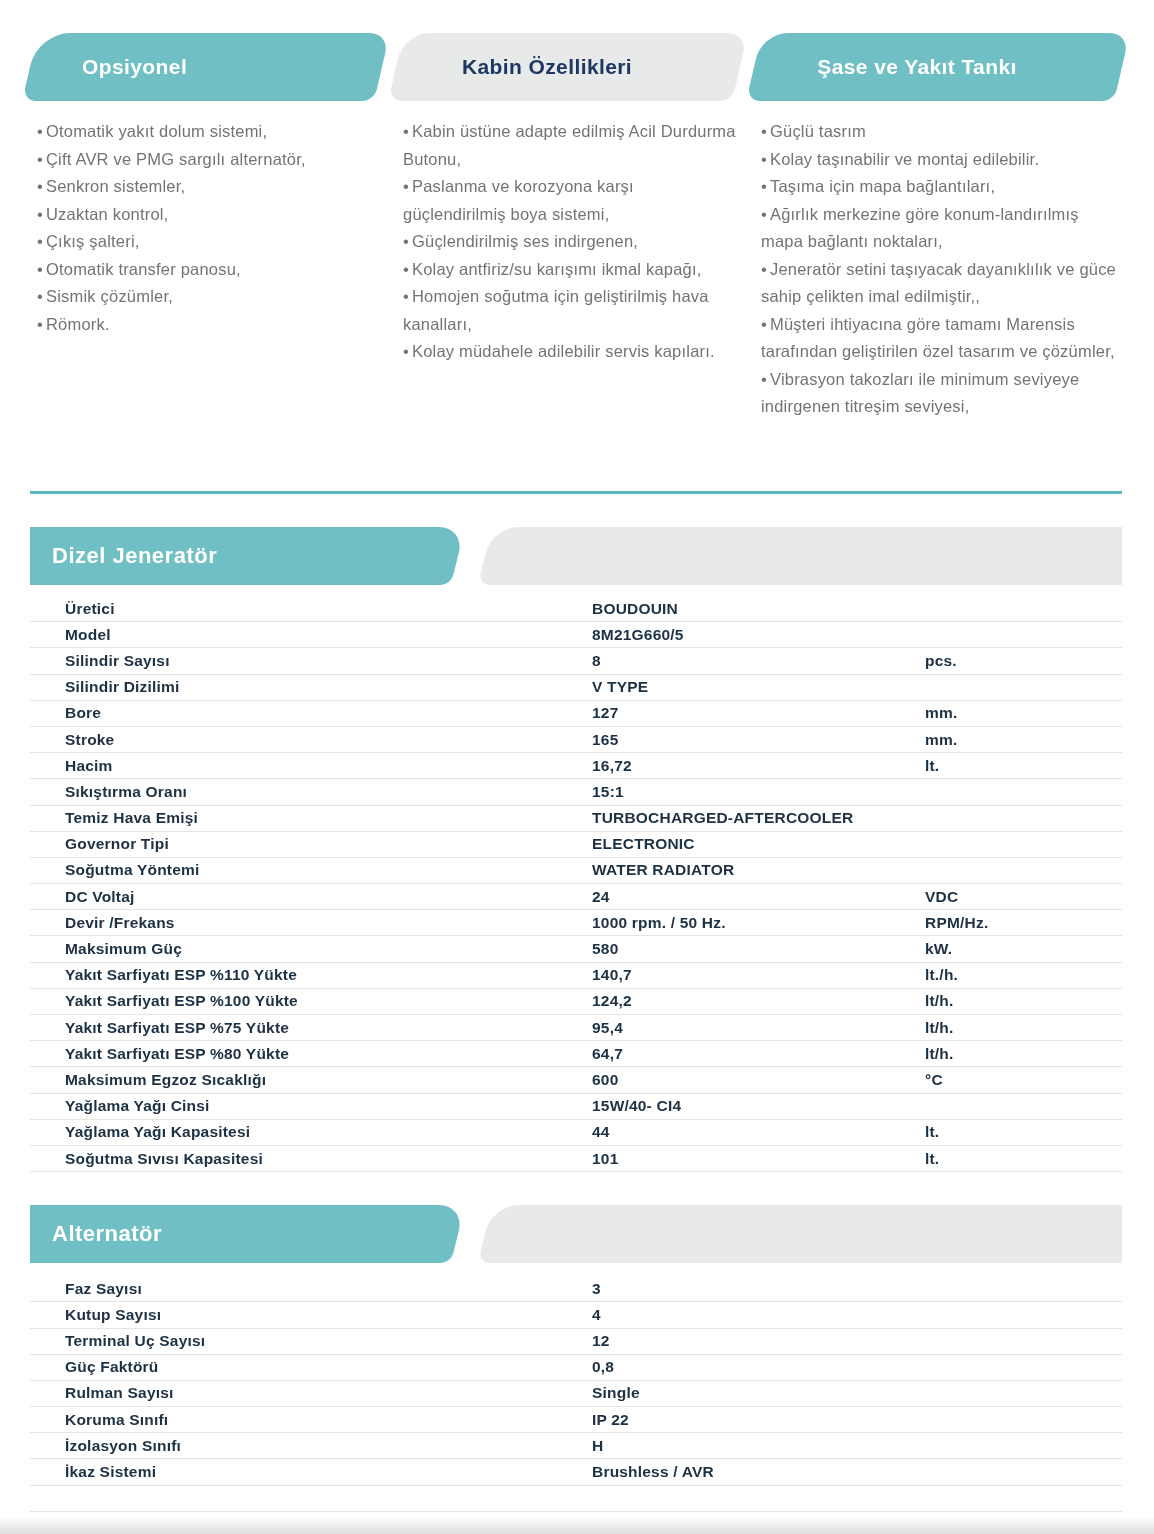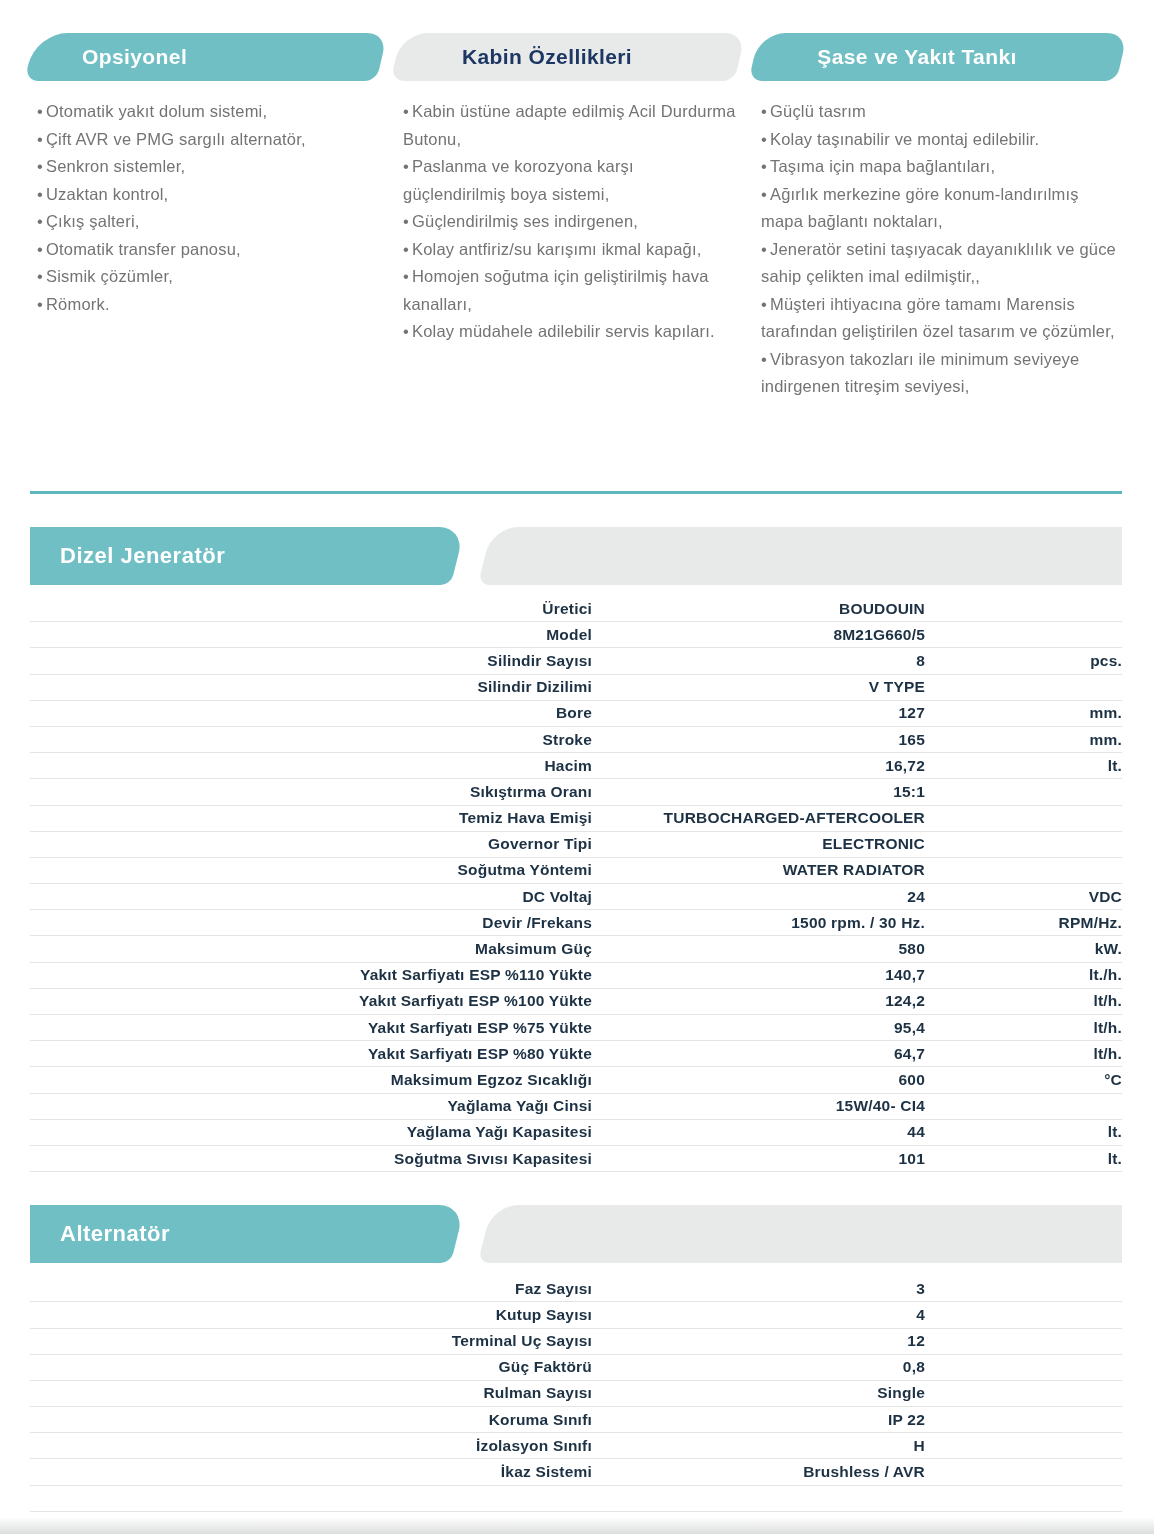--- a/index.html
+++ b/index.html
@@ -14,21 +14,21 @@
 
   
   .top-area{
     box-sizing:border-box;
     padding:33px 32px 0 30px;
     height:491px;
     display:grid;
     grid-template-columns:352px 344px 1fr;
     column-gap:14px;
   }
-  .pill{position:relative;height:48px;}
+  .pill{position:relative;height:68px;}
   .pill-bg{
     position:absolute;inset:0;
     transform:skewX(-13deg);
     border-radius:26px 20px 12px 14px;
   }
   .pill-teal .pill-bg{background:#6FBFC4;}
   .pill-gray .pill-bg{background:#E8E9E9;}
   .pill-first .pill-bg{border-radius:32px 20px 12px 14px;}
   .pill-label{
     position:relative;z-index:1;
@@ -61,27 +61,27 @@
     border-radius:26px 8px 8px 12px;
   }
   .sh-gray-patch{position:absolute;left:700px;right:0;top:0;bottom:0;background:#E8E9E9;}
   .sh-teal-skew{
     position:absolute;left:10px;top:0;bottom:0;width:418px;
     background:#6FBFC4;transform:skewX(-14deg);
     border-radius:8px 26px 10px 12px;
   }
   .sh-teal-patch{position:absolute;left:0;top:0;bottom:0;width:250px;background:#6FBFC4;}
   .sh-label{
-    position:absolute;left:30px;top:0;bottom:0;z-index:1;
+    position:absolute;left:22px;top:0;bottom:0;z-index:1;
     display:flex;align-items:center;
     color:#ffffff;font-size:22px;font-weight:600;letter-spacing:.5px;
   }
 
   
-  .spec-table{margin:11px 32px 0 30px;text-align:right;}
+  .spec-table{margin:11px 32px 0 30px;}
   .spec-table.alt{margin-top:13px;}
   .spec-row{
     box-sizing:border-box;
     display:grid;
     grid-template-columns:527px 333px 1fr;
     align-items:center;
     height:26.2px;
     padding-left:35px;
     border-bottom:1.5px solid #E3E4E4;
     font-size:15.5px;font-weight:600;letter-spacing:.2px;
@@ -223,21 +223,21 @@
         <span class="spec-value">WATER RADIATOR</span>
         <span class="spec-unit"></span>
       </div>
         <div class="spec-row">
         <span class="spec-label">DC Voltaj</span>
         <span class="spec-value">24</span>
         <span class="spec-unit">VDC</span>
       </div>
         <div class="spec-row">
         <span class="spec-label">Devir /Frekans</span>
-        <span class="spec-value">1500 rpm. / 30 Hz.</span>
+        <span class="spec-value">1000 rpm. / 50 Hz.</span>
         <span class="spec-unit">RPM/Hz.</span>
       </div>
         <div class="spec-row">
         <span class="spec-label">Maksimum Güç</span>
         <span class="spec-value">580</span>
         <span class="spec-unit">kW.</span>
       </div>
         <div class="spec-row">
         <span class="spec-label">Yakıt Sarfiyatı ESP %110 Yükte</span>
         <span class="spec-value">140,7</span>

